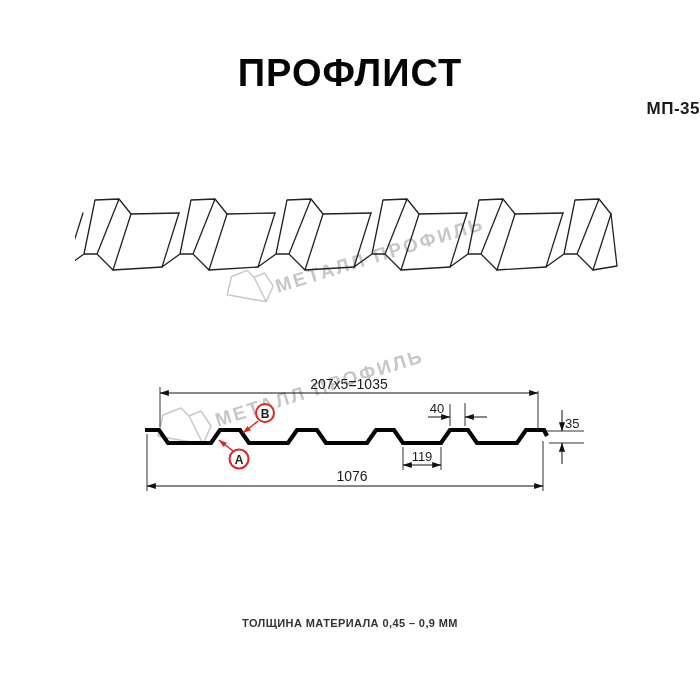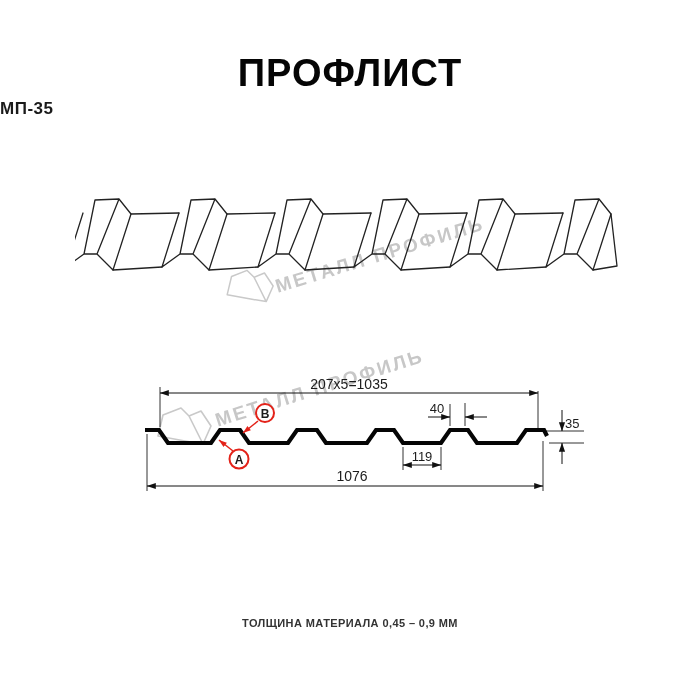--- a/index.html
+++ b/index.html
@@ -5,21 +5,21 @@
   html,body{margin:0;padding:0;}
   body{
     width:700px;height:700px;background:#ffffff;position:relative;overflow:hidden;
     font-family:"Liberation Sans", sans-serif;
   }
   .title{
     position:absolute;top:52px;left:0;width:700px;text-align:center;
     font-size:38px;font-weight:bold;letter-spacing:1px;color:#050505;margin:0;
   }
   .subtitle{
-    position:absolute;top:99px;left:0;width:700px;text-align:left;
+    position:absolute;top:99px;left:0;width:700px;text-align:right;
     font-size:17px;font-weight:600;letter-spacing:0.5px;color:#1a1a1a;margin:0;
   }
   .footer{
     position:absolute;top:617px;left:0;width:700px;text-align:center;
     font-size:11px;font-weight:600;letter-spacing:0.4px;color:#333333;margin:0;
   }
   .wm-text{
     position:absolute;white-space:nowrap;color:#c7c7c7;
     font-size:19px;font-weight:bold;letter-spacing:2.5px;
     transform-origin:0 50%;z-index:0;line-height:20px;

